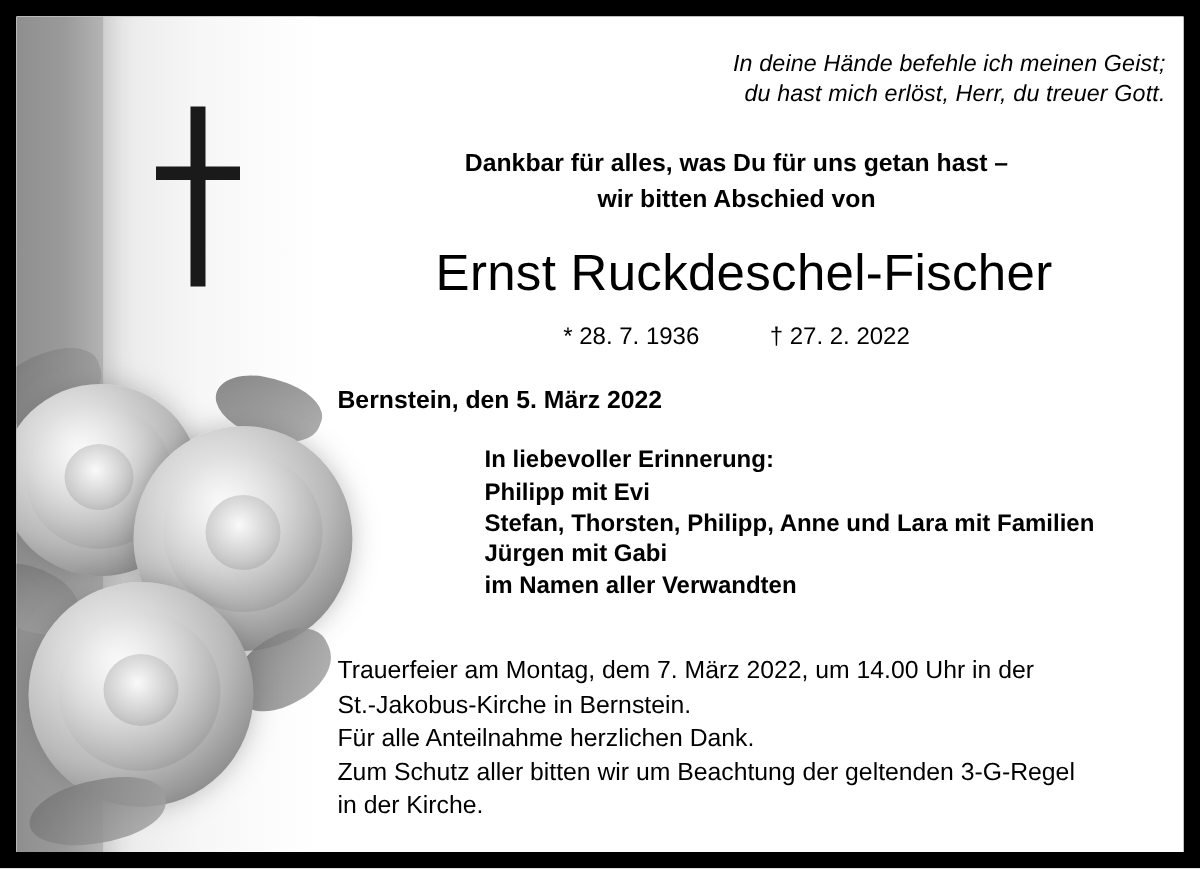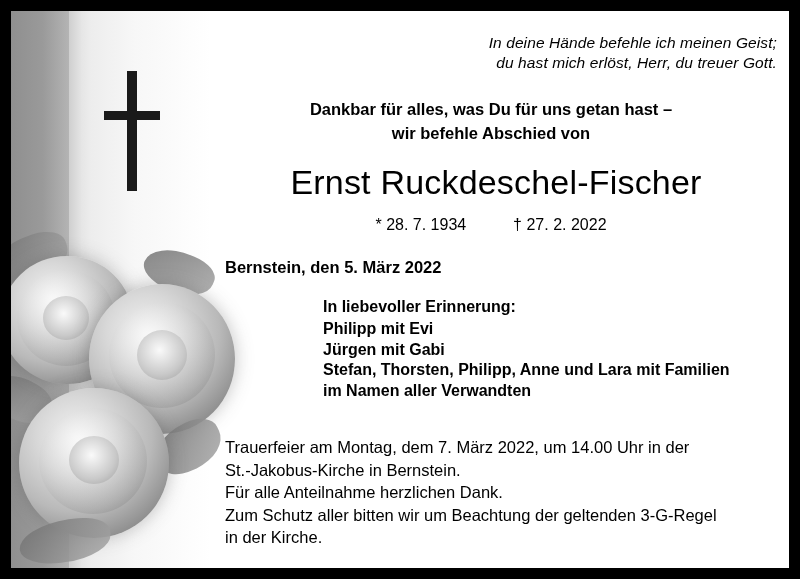--- a/index.html
+++ b/index.html
@@ -243,39 +243,39 @@
 
     <div class="content">
 
       <div class="verse">
         <div>In deine Hände befehle ich meinen Geist;</div>
         <div>du hast mich erlöst, Herr, du treuer Gott.</div>
       </div>
 
       <div class="intro">
         <div>Dankbar für alles, was Du für uns getan hast –</div>
-        <div>wir befehle Abschied von</div>
+        <div>wir bitten Abschied von</div>
       </div>
 
       <div class="name">Ernst Ruckdeschel-Fischer</div>
 
       <div class="dates">
-        <span>* 28. 7. 1934</span>
+        <span>* 28. 7. 1936</span>
         <span class="gap"></span>
         <span>† 27. 2. 2022</span>
       </div>
 
       <div class="place">Bernstein, den 5. März 2022</div>
 
       <div class="memory">
         <div class="head">In liebevoller Erinnerung:</div>
         <div class="fam">
           <div>Philipp mit Evi</div>
+          <div>Stefan, Thorsten, Philipp, Anne und Lara mit Familien</div>
           <div>Jürgen mit Gabi</div>
-          <div>Stefan, Thorsten, Philipp, Anne und Lara mit Familien</div>
           <div>im Namen aller Verwandten</div>
         </div>
       </div>
 
       <div class="service">
         <div>Trauerfeier am Montag, dem 7. März 2022, um 14.00 Uhr in der</div>
         <div>St.-Jakobus-Kirche in Bernstein.</div>
         <div>Für alle Anteilnahme herzlichen Dank.</div>
         <div>Zum Schutz aller bitten wir um Beachtung der geltenden 3-G-Regel</div>
         <div>in der Kirche.</div>

